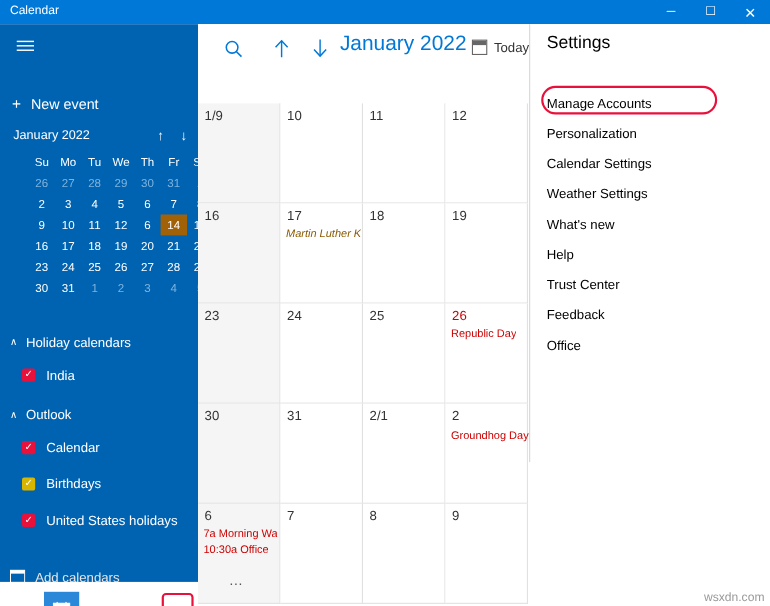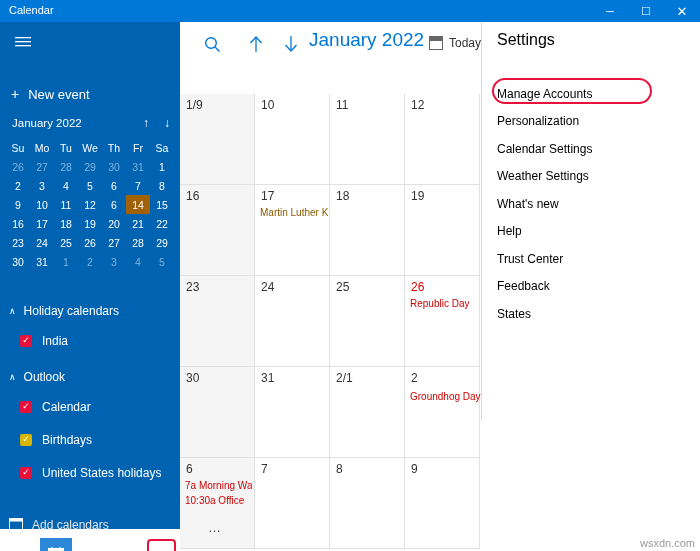--- a/index.html
+++ b/index.html
@@ -43,21 +43,21 @@
     display:flex; align-items:center; color:#ffffff; font-size:13px;
   }
   .new-event .plus { font-size:14px; margin-right:9px; margin-left:3px; }
 
   
   .minical { position:absolute; left:6px; top:93px; width:168px; color:#ffffff; }
   .minical-head { position:relative; height:22px; }
   .minical-title { position:absolute; left:6px; top:2px; font-size:11.5px; }
   .minical-up { position:absolute; right:25px; top:1px; font-size:12px; }
   .minical-down { position:absolute; right:4px; top:1px; font-size:12px; }
-  .minical table { border-collapse:collapse; width:100%; margin-top:2px; }
+  .minical table { border-collapse:collapse; width:100%; margin-top:2px;margin-left:20px; }
   .minical th {
     font-weight:normal; font-size:10.5px; color:#ffffff; height:18px; width:24px; text-align:center;
   }
   .minical td {
     font-size:10.5px; height:19px; width:24px; text-align:center; color:#ffffff;
   }
   .minical td.dim { color:#7fb3dd; }
   .minical td.today { background:#a16207; }
 
   
@@ -384,21 +384,21 @@
           <div class="dnum">11</div>
         </div>
         <div class="cell" style="left: 225px; top: 0px;">
           <div class="dnum">12</div>
         </div>
         <div class="cell weekend" style="left: 0px; top: 91px;">
           <div class="dnum">16</div>
         </div>
         <div class="cell" style="left: 75px; top: 91px;">
           <div class="dnum">17</div>
-          <div class="evt brown" style="top: 22px;">Martin Luther K</div>
+          <div class="evt brown" style="top: 22px; font-style: italic;">Martin Luther K</div>
         </div>
         <div class="cell" style="left: 150px; top: 91px;">
           <div class="dnum">18</div>
         </div>
         <div class="cell" style="left: 225px; top: 91px;">
           <div class="dnum">19</div>
         </div>
         <div class="cell weekend" style="left: 0px; top: 182px;">
           <div class="dnum">23</div>
         </div>
@@ -447,19 +447,19 @@
     <h2>Settings</h2>
     <div id="settings-items">
         <div class="setting-item" style="top: 58px;">Manage Accounts</div>
         <div class="setting-item" style="top: 85.5px;">Personalization</div>
         <div class="setting-item" style="top: 113px;">Calendar Settings</div>
         <div class="setting-item" style="top: 140.5px;">Weather Settings</div>
         <div class="setting-item" style="top: 168px;">What's new</div>
         <div class="setting-item" style="top: 195.5px;">Help</div>
         <div class="setting-item" style="top: 223px;">Trust Center</div>
         <div class="setting-item" style="top: 250.5px;">Feedback</div>
-        <div class="setting-item" style="top: 278px;">States</div>
+        <div class="setting-item" style="top: 278px;">Office</div>
       </div>
     <div class="manage-highlight"></div>
   </div>
 
   <div class="watermark">wsxdn.com</div>
 </div>
 
 </body></html>

